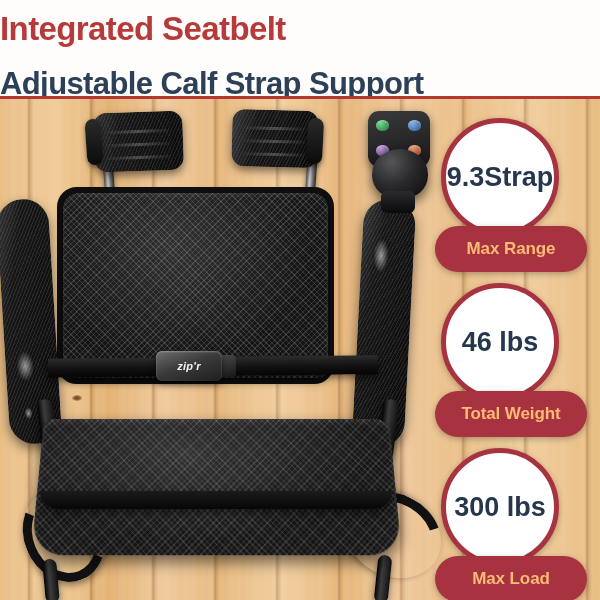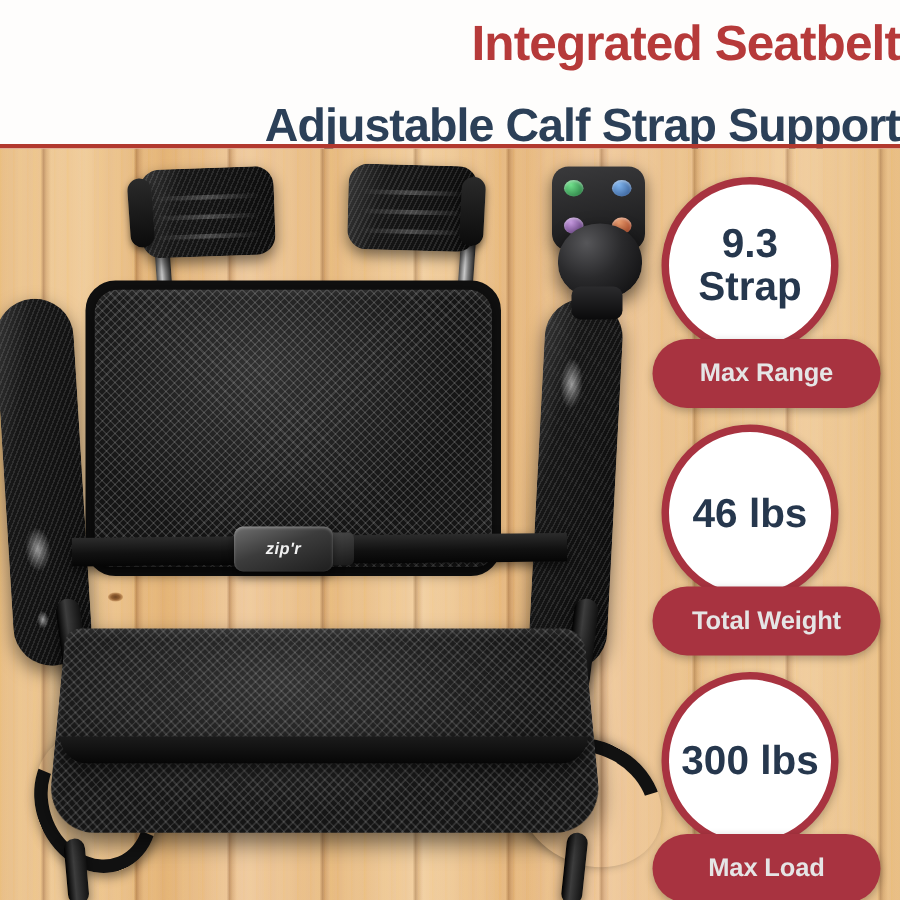--- a/index.html
+++ b/index.html
@@ -5,21 +5,21 @@
   html,body{margin:0;padding:0;}
   body{
     width:600px;height:600px;overflow:hidden;
     font-family:"Liberation Sans","DejaVu Sans",sans-serif;
     background:#ffffff;
   }
   #stage{position:relative;width:600px;height:600px;overflow:hidden;background:#fff;}
 
   
   .header{position:absolute;left:0;top:0;width:600px;height:98px;background:#fefdfc;
-          display:flex;flex-direction:column;align-items:flex-end;justify-content:flex-start;
+          display:flex;flex-direction:column;align-items:flex-start;justify-content:flex-start;
           padding-top:9px;box-sizing:border-box;}
   .title-main{font-size:33px;font-weight:bold;color:#b63a3a;letter-spacing:-0.6px;line-height:40px;white-space:nowrap;}
   .title-sub{font-size:31px;font-weight:bold;color:#2c4058;letter-spacing:-0.6px;line-height:38px;white-space:nowrap;margin-top:16px;}
   .divider{position:absolute;left:0;top:96px;width:600px;height:3px;background:#b2392f;}
 
   
   .photo{position:absolute;left:0;top:99px;width:600px;height:501px;overflow:hidden;}
   .wood{position:absolute;inset:0;
     background-color:#e3b57e;
     background-image:
@@ -126,27 +126,27 @@
           display:flex;align-items:center;justify-content:center;}
   .buckle-logo{font-size:11px;font-weight:bold;color:#f2f2f2;letter-spacing:.3px;font-style:italic;}
   .buckle-tab{position:absolute;left:214px;top:256px;width:22px;height:22px;border-radius:4px;
               background:linear-gradient(160deg,#4f4f4f,#171717);}
 
   
   .badges{position:absolute;left:0;top:0;width:600px;height:600px;}
   .badge{position:absolute;}
   .circle{position:absolute;width:118px;height:118px;border-radius:50%;
           background:#ffffff;border:5px solid #a83340;box-sizing:border-box;
-          display:flex;flex-direction:column;align-items:center;justify-content:center;
+          display:flex;flex-direction:row;align-items:center;justify-content:center;
           box-shadow:0 2px 6px rgba(0,0,0,.28);}
   .circle-val{font-size:27px;font-weight:bold;color:#26374d;line-height:29px;text-align:center;white-space:nowrap;}
   .pill{position:absolute;height:46px;border-radius:23px;background:#a83340;
         display:flex;align-items:center;justify-content:center;
         box-shadow:0 2px 6px rgba(0,0,0,.28);}
-  .pill span{font-size:17px;font-weight:bold;color:#e5e5e5;white-space:nowrap;letter-spacing:-0.1px;}
+  .pill span{font-size:17px;font-weight:bold;color:#fdba74;white-space:nowrap;letter-spacing:-0.1px;}
 
   .b1 .circle{left:441px;top:118px;}
   .b1 .pill{left:435px;top:226px;width:152px;}
   .b2 .circle{left:441px;top:283px;}
   .b2 .pill{left:435px;top:391px;width:152px;}
   .b3 .circle{left:441px;top:448px;}
   .b3 .pill{left:435px;top:556px;width:152px;}
 </style>
 </head>
 <body>

